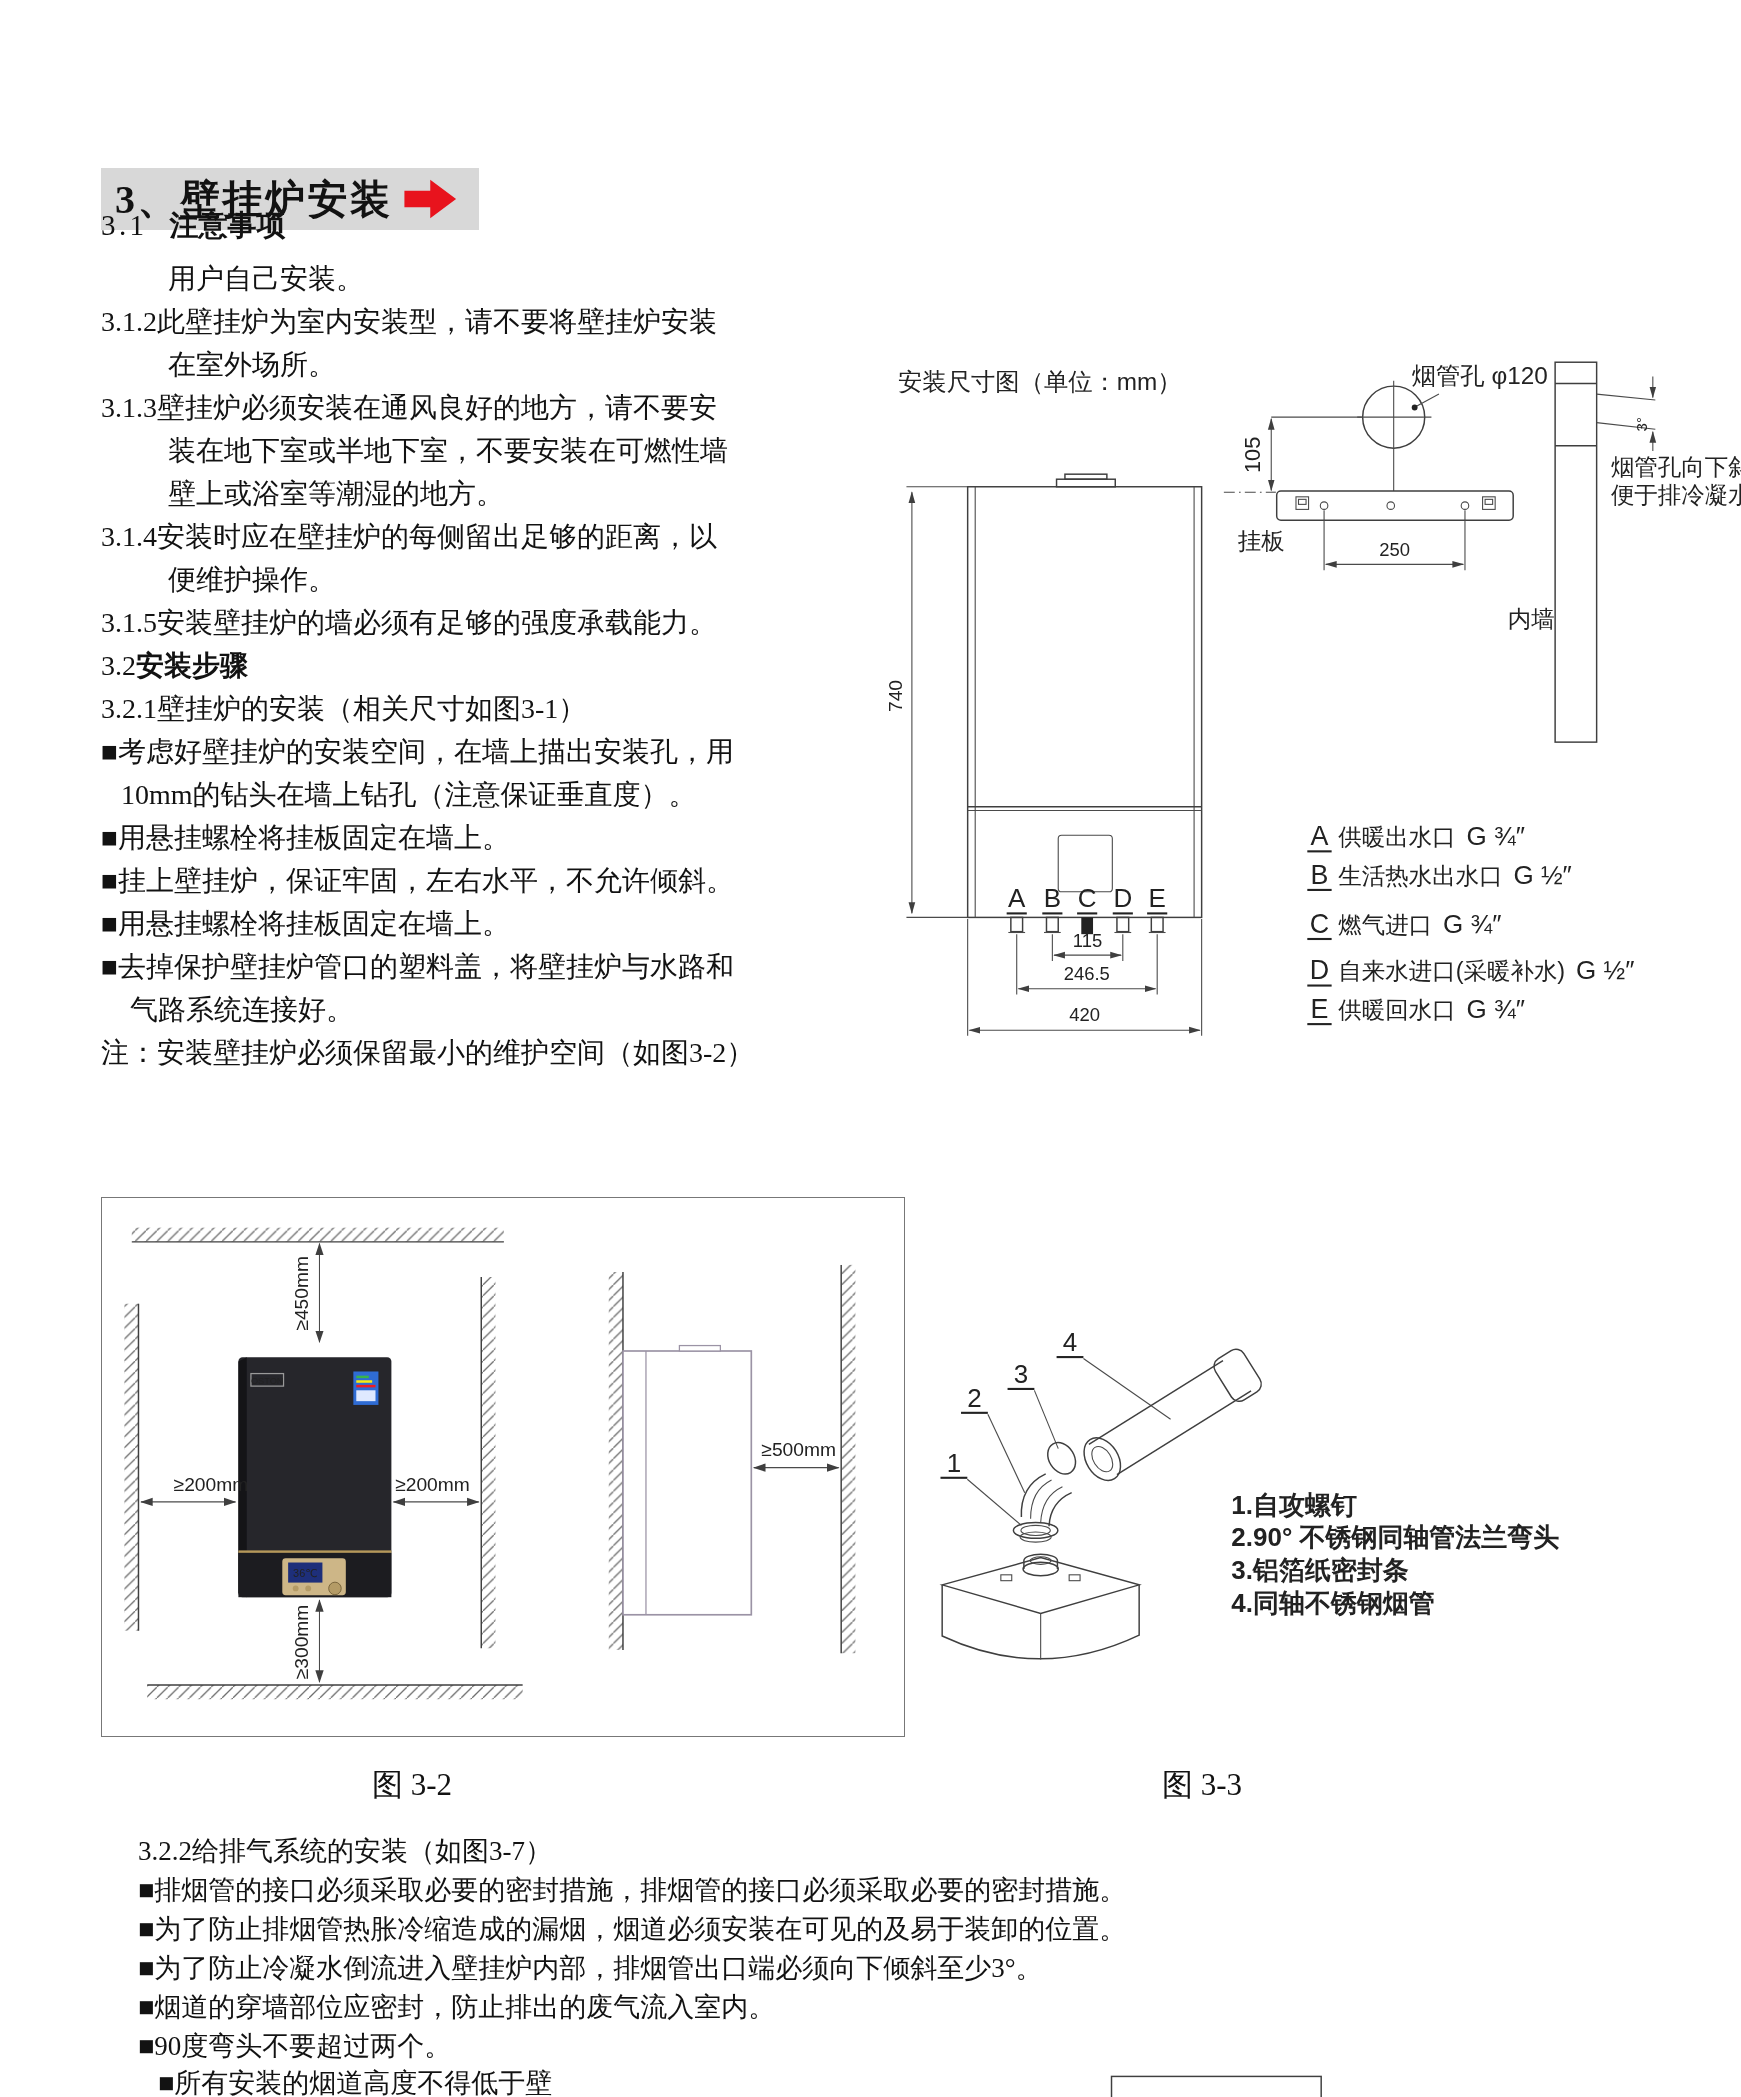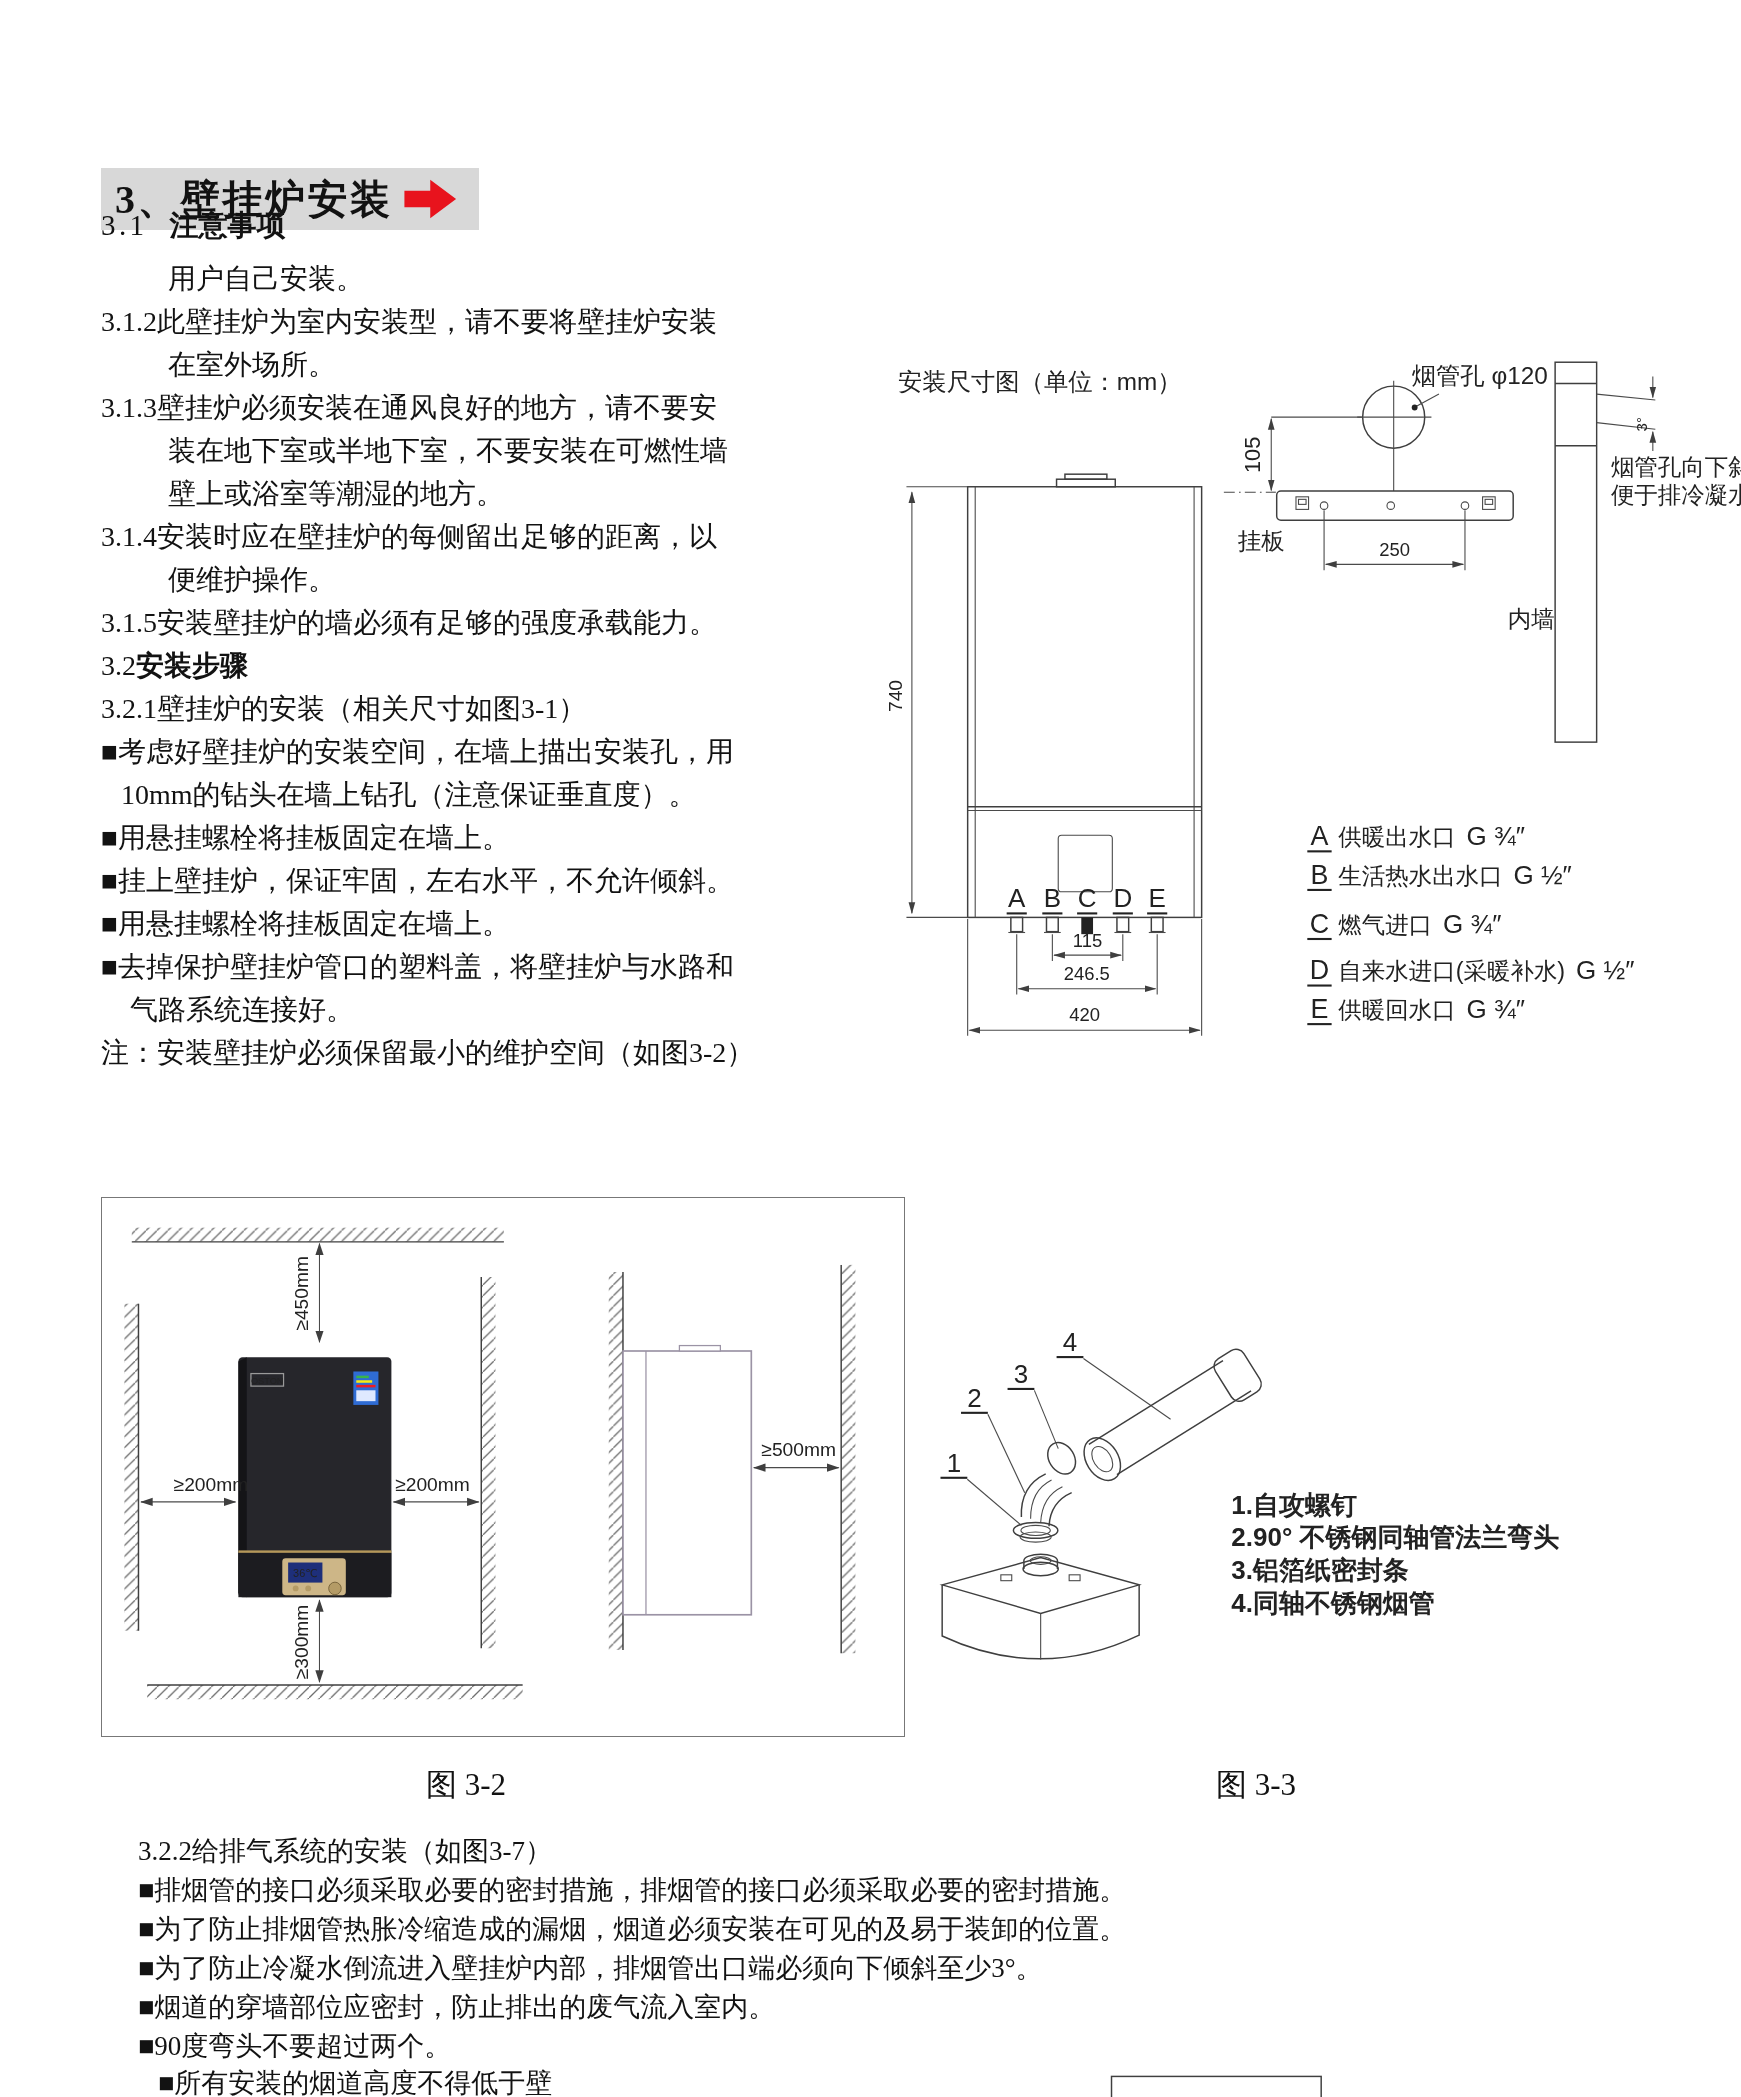--- a/index.html
+++ b/index.html
@@ -25,21 +25,21 @@
   .indc{padding-left:20px}
   .h32{font-size:28.5px;line-height:46px}
   .h32 .b{font-family:"Liberation Sans","DejaVu Sans",sans-serif;font-weight:bold}
   
   .sec322{left:138px;top:1832px;width:1577px}
   .sec322 .ln{font-size:27px;line-height:39px;white-space:nowrap}
   
   .colA{left:158px;top:2063px;width:487px}
   .colA .ln{font-size:27px;line-height:41px;white-space:nowrap}
   
-  .cap{font-size:31px;text-align:right;width:134px}
+  .cap{font-size:31px;text-align:left;width:134px}
   
   svg text{font-family:"Liberation Sans","DejaVu Sans",sans-serif;fill:#222}
   .s{stroke:#3f3f3f;fill:none;stroke-width:3.5}
   .sd{stroke:#4a4a4a;fill:none;stroke-width:2.6}
 </style>
 </head>
 <body>
 
 <div id="page">
 

